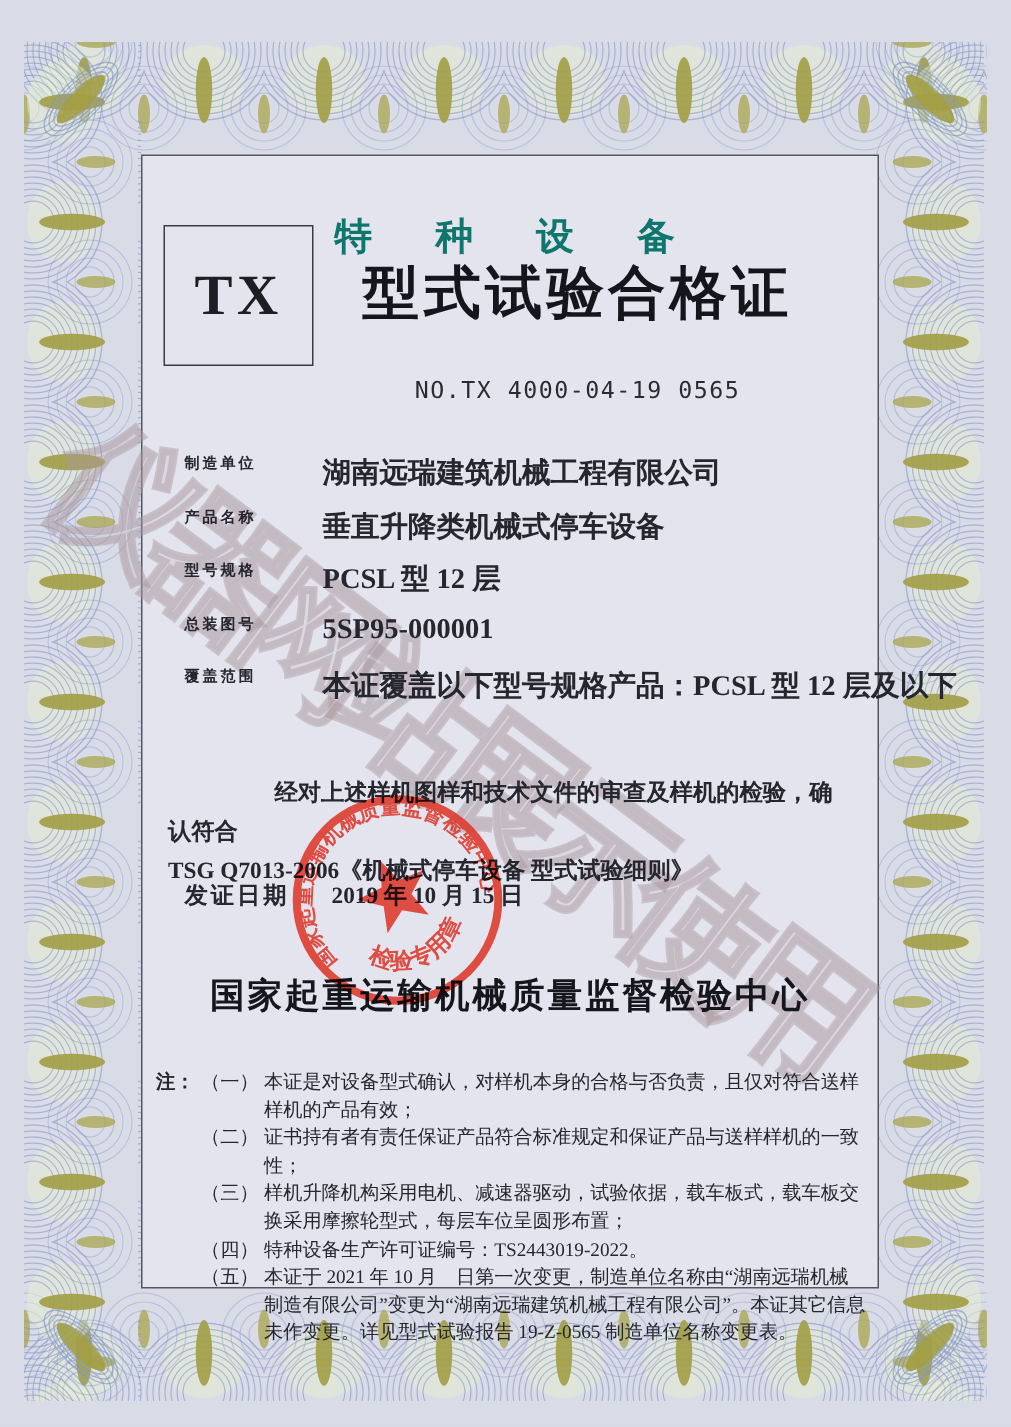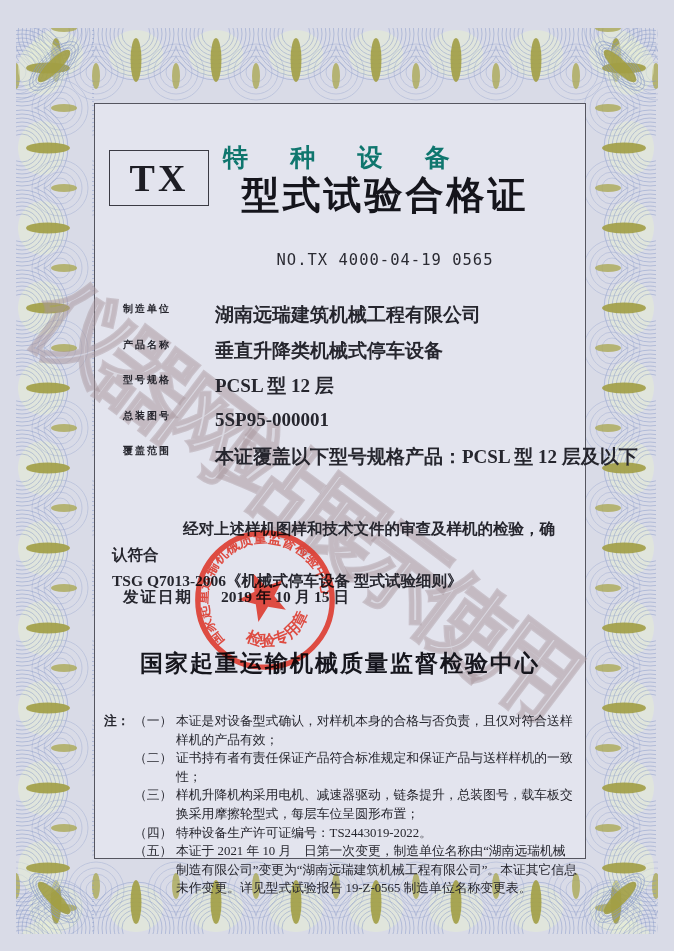--- a/index.html
+++ b/index.html
@@ -31,21 +31,21 @@
     transform:rotate(37deg);transform-origin:0 0;
     white-space:nowrap;font-weight:700;
     font-size:94px;letter-spacing:-14px;
     color:rgba(172,156,164,0.16);
     -webkit-text-stroke:2.5px rgba(168,150,158,0.45);
     pointer-events:none;
   }
   .content{position:relative;z-index:1;width:100%;height:100%;}
   
   .tx-box{
-    position:absolute;left:14px;top:46px;width:100px;height:56px;
+    position:absolute;left:14px;top:46px;width:100px;height:94px;
     border:1.5px solid #3b3b44;box-sizing:border-box;
     display:flex;align-items:center;justify-content:center;
   }
   .tx-mark{font-size:38px;font-weight:700;letter-spacing:3px;color:#1d1d24;}
   .cert-category{
     position:absolute;left:110px;top:37px;width:360px;text-align:left;
     font-size:25px;letter-spacing:18px;text-indent:18px;color:#0f766e;font-weight:700;
   }
   .cert-title{
     position:absolute;left:110px;top:66px;width:360px;text-align:center;
@@ -346,21 +346,21 @@
           <div class="note">
             <span class="note-no">（一）</span>
             <span class="note-text">本证是对设备型式确认，对样机本身的合格与否负责，且仅对符合送样样机的产品有效；</span>
           </div>
           <div class="note">
             <span class="note-no">（二）</span>
             <span class="note-text">证书持有者有责任保证产品符合标准规定和保证产品与送样样机的一致性；</span>
           </div>
           <div class="note">
             <span class="note-no">（三）</span>
-            <span class="note-text">样机升降机构采用电机、减速器驱动，链条提升，总装图号，载车板交换采用摩擦轮型式，每层车位呈圆形布置；</span>
+            <span class="note-text">样机升降机构采用电机、减速器驱动，试验依据，载车板式，载车板交换采用摩擦轮型式，每层车位呈圆形布置；</span>
           </div>
           <div class="note">
             <span class="note-no">（四）</span>
             <span class="note-text">特种设备生产许可证编号：TS2443019-2022。</span>
           </div>
           <div class="note">
             <span class="note-no">（五）</span>
             <span class="note-text">本证于 2021 年 10 月　日第一次变更，制造单位名称由“湖南远瑞机械制造有限公司”变更为“湖南远瑞建筑机械工程有限公司”。本证其它信息未作变更。详见型式试验报告 19-Z-0565 制造单位名称变更表。</span>
           </div>
         </div>

